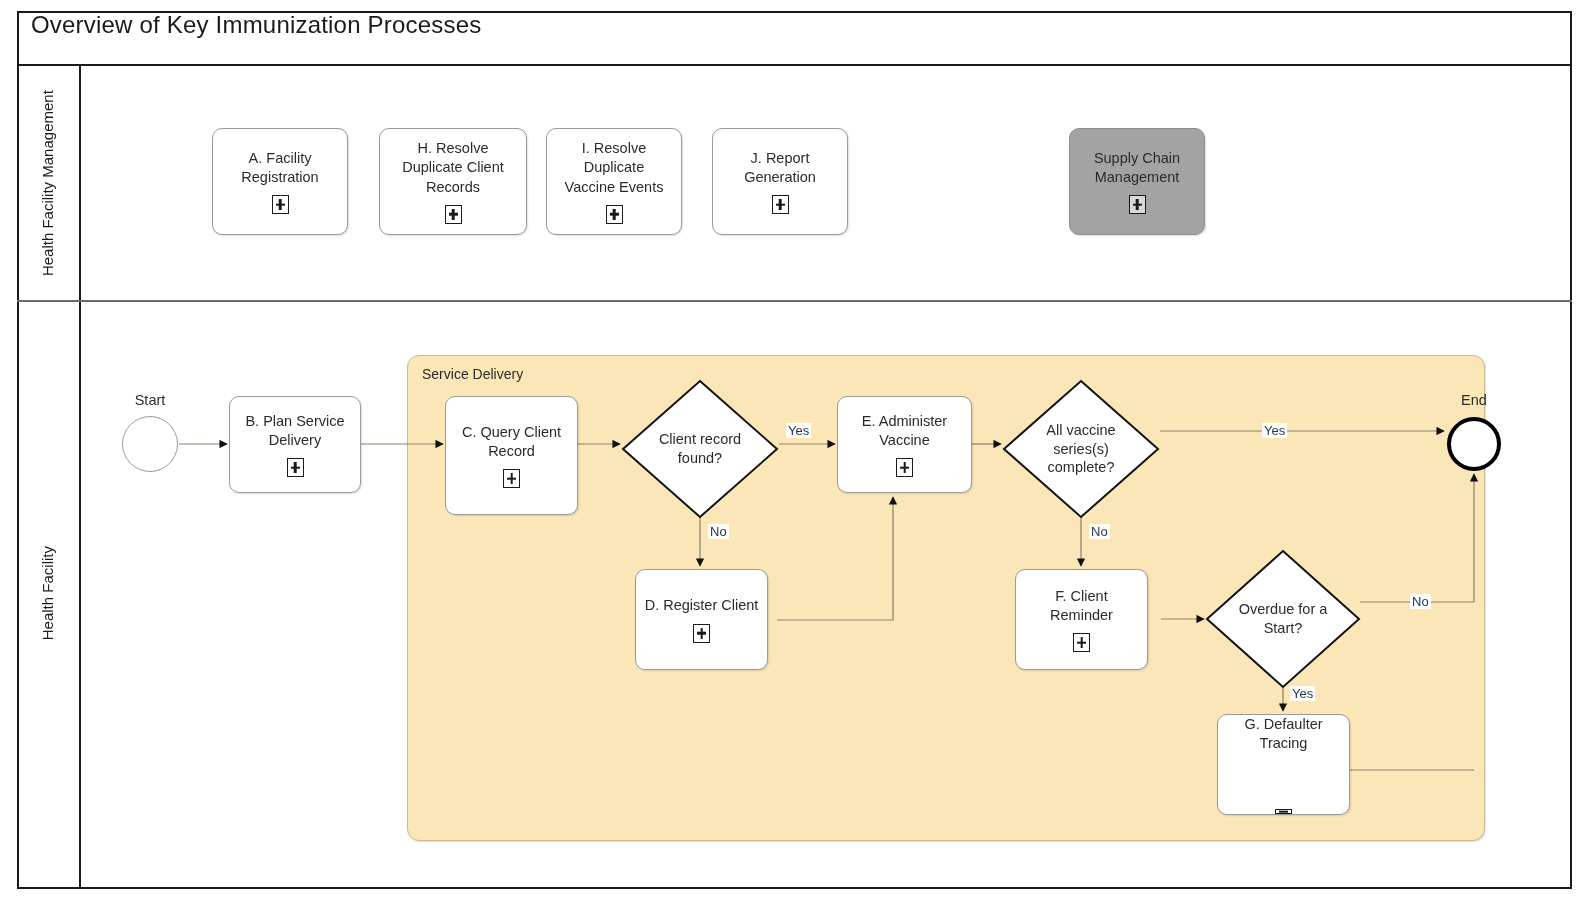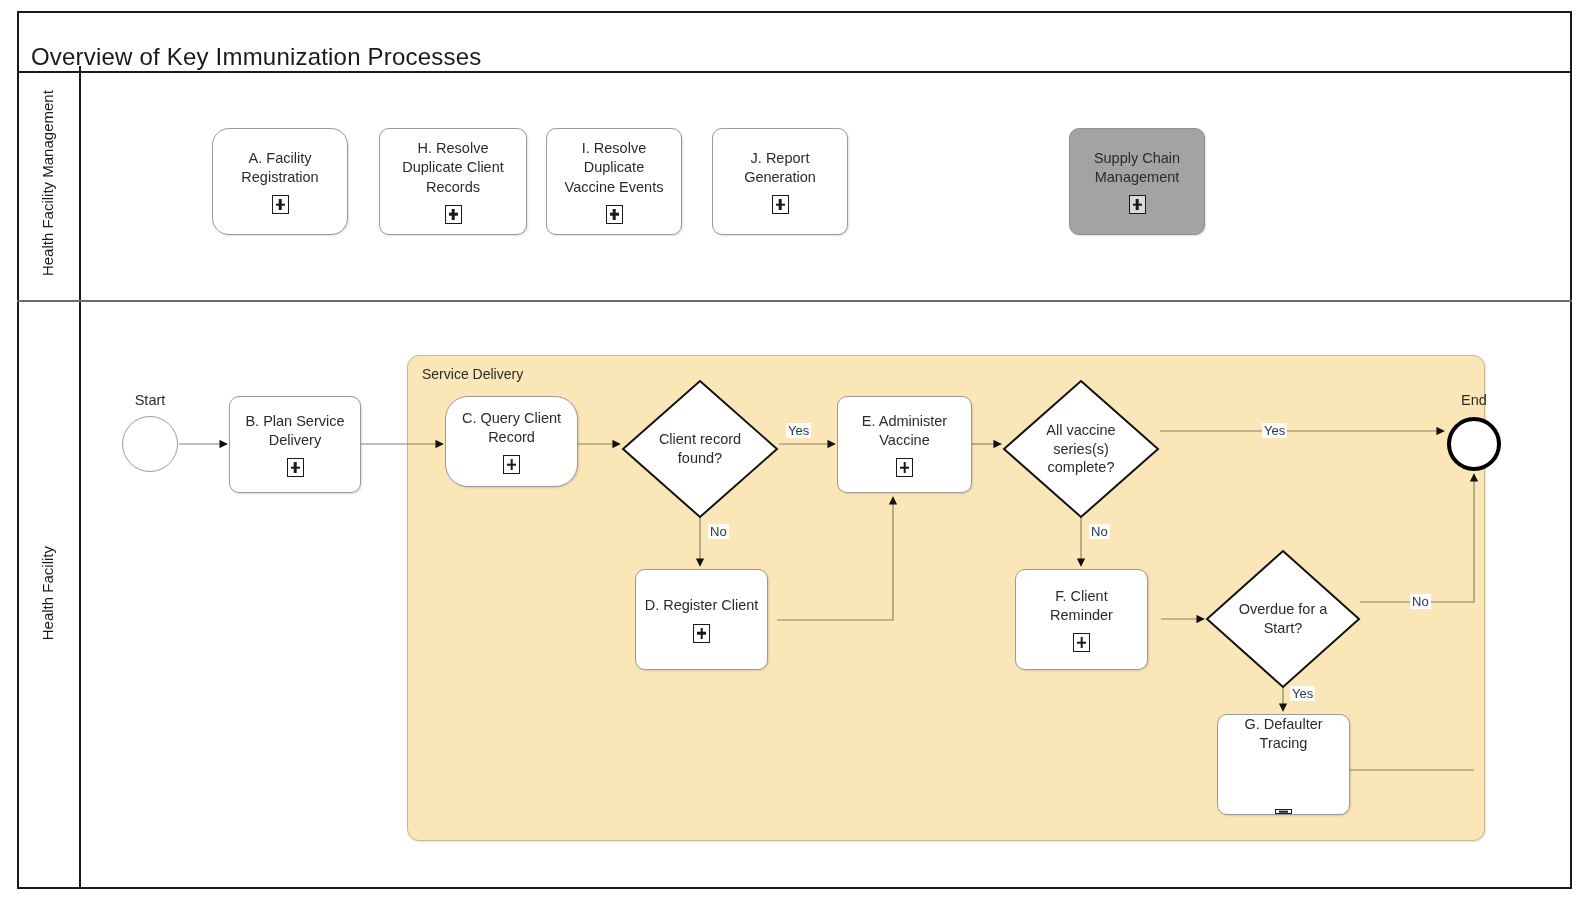--- a/index.html
+++ b/index.html
@@ -23,25 +23,25 @@
     width: 1555px;
     height: 878px;
     border: 2px solid #1a1a1a;
     box-sizing: border-box;
   }
   .pool-title-row {
     position: absolute;
     left: 17px;
     top: 11px;
     width: 1555px;
-    height: 62px;
+    height: 55px;
     border-bottom: 2px solid #1a1a1a;
     box-sizing: border-box;
     display: flex;
-    align-items: flex-end;
+    align-items: flex-start;
   }
   .pool-title-text {
     font-size: 24px;
     color: #1a1a1a;
     padding-left: 14px;
     letter-spacing: 0.2px;
     white-space: nowrap;
   }
   
   .lane-header {
@@ -206,21 +206,21 @@
     <div class="lane-header-label">Health Facility
 Management</div>
   </div>
 
   <div class="lane-header" style="top:300px; height:587px;">
     <div class="lane-header-label">Health Facility</div>
   </div>
 
   <div class="lane-divider"></div>
 
-  <div class="task" style="left:212px; top:128px; width:136px; height:107px;border-radius:17px;">
+  <div class="task" style="left:212px; top:128px; width:136px; height:107px;">
     <div class="task-label">A. Facility
 Registration</div>
     <div class="marker-plus"></div>
   </div>
 
   <div class="task" style="left:379px; top:128px; width:148px; height:107px;">
     <div class="task-label">H. Resolve
 Duplicate Client
 Records</div>
     <div class="marker-plus"></div>
@@ -293,21 +293,21 @@
 
   <div class="event-end" style="left:1447px; top:417px; width:54px; height:54px;"></div>
   <div class="event-caption" style="left:1447px; top:392px; width:54px;">End</div>
 
   <div class="task" style="left:229px; top:396px; width:132px; height:97px;">
     <div class="task-label">B. Plan Service
 Delivery</div>
     <div class="marker-plus"></div>
   </div>
 
-  <div class="task" style="left:445px; top:396px; width:133px; height:91px;border-radius:23px;">
+  <div class="task" style="left:445px; top:396px; width:133px; height:119px;">
     <div class="task-label">C. Query Client
 Record</div>
     <div class="marker-plus"></div>
   </div>
 
   <div class="task" style="left:635px; top:569px; width:133px; height:101px;">
     <div class="task-label">D. Register Client</div>
     <div class="marker-plus"></div>
   </div>
 

